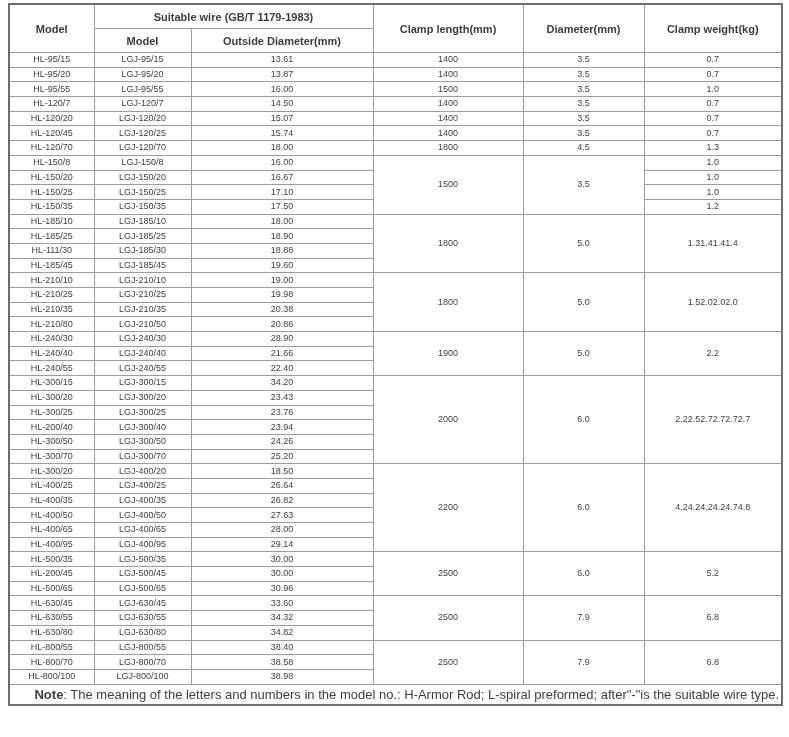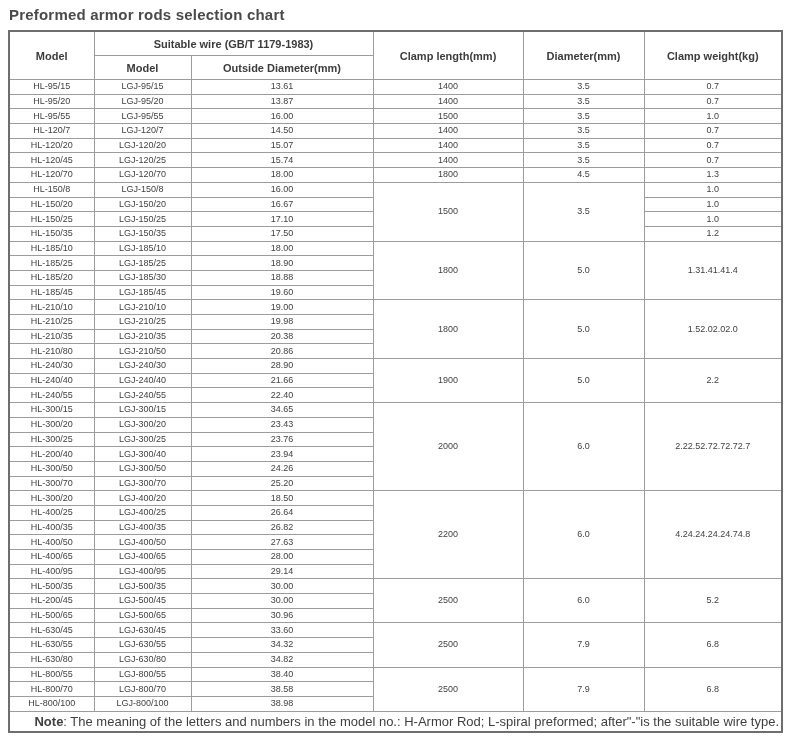--- a/index.html
+++ b/index.html
@@ -47,21 +47,20 @@
     font-size:13px;
     height:19px;
     text-align:right;
   }
   .spec tfoot b { font-weight:700; }
 </style>
 </head>
 <body>
 
 <div class="page">
-  <div class="title">Preformed armor rods selection chart</div>
 
   <table class="spec">
     <colgroup>
       <col style="width:85px">
       <col style="width:97px">
       <col style="width:182px">
       <col style="width:150px">
       <col style="width:121px">
       <col style="width:138px">
     </colgroup>
@@ -168,21 +167,21 @@
           <td rowspan="4">1800</td>
           <td rowspan="4">5.0</td>
           <td rowspan="4">1.31.41.41.4</td>
         </tr>
         <tr>
           <td>HL-185/25</td>
           <td>LGJ-185/25</td>
           <td>18.90</td>
         </tr>
         <tr>
-          <td>HL-185/20</td>
+          <td>HL-111/30</td>
           <td>LGJ-185/30</td>
           <td>18.88</td>
         </tr>
         <tr>
           <td>HL-185/45</td>
           <td>LGJ-185/45</td>
           <td>19.60</td>
         </tr>
         <tr>
           <td>HL-210/10</td>
@@ -221,21 +220,21 @@
           <td>21.66</td>
         </tr>
         <tr>
           <td>HL-240/55</td>
           <td>LGJ-240/55</td>
           <td>22.40</td>
         </tr>
         <tr>
           <td>HL-300/15</td>
           <td>LGJ-300/15</td>
-          <td>34.65</td>
+          <td>34.20</td>
           <td rowspan="6">2000</td>
           <td rowspan="6">6.0</td>
           <td rowspan="6">2.22.52.72.72.72.7</td>
         </tr>
         <tr>
           <td>HL-300/20</td>
           <td>LGJ-300/20</td>
           <td>23.43</td>
         </tr>
         <tr>

